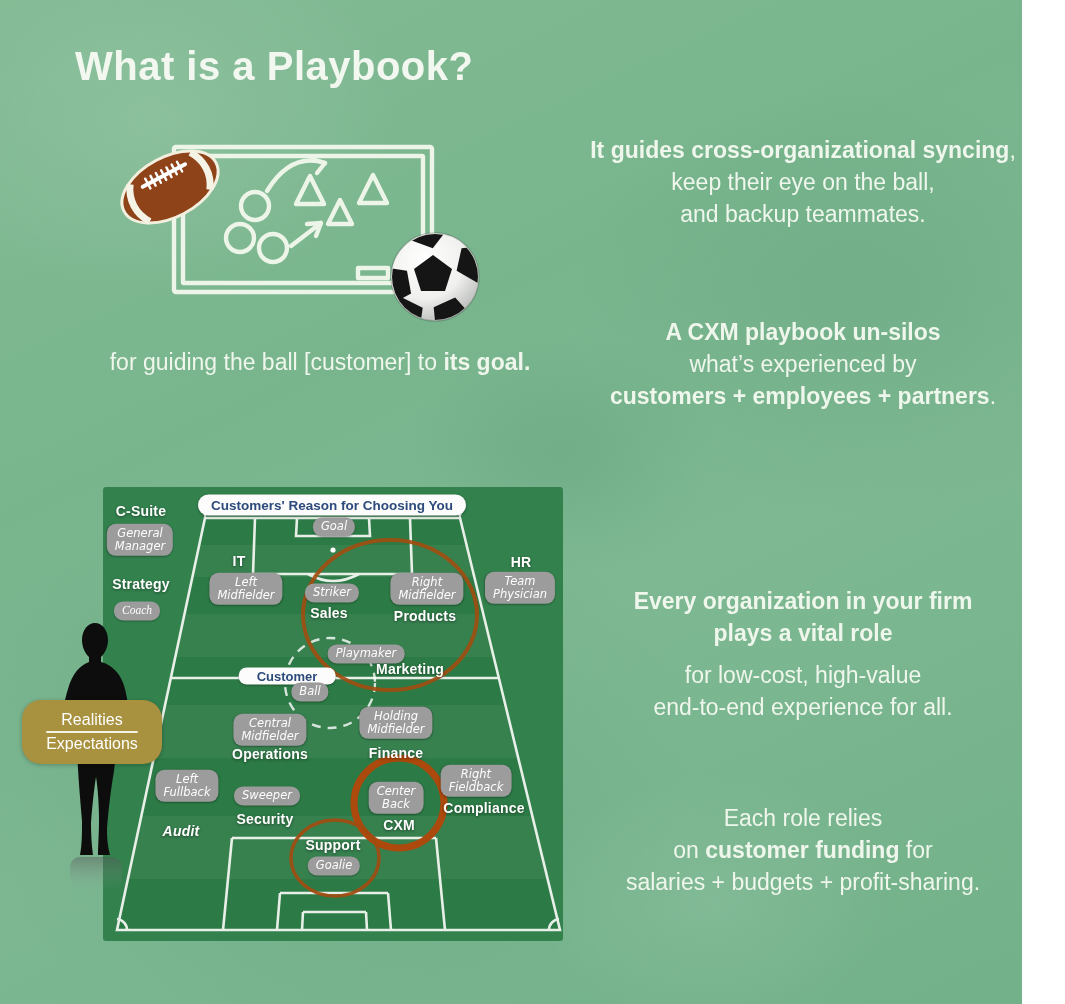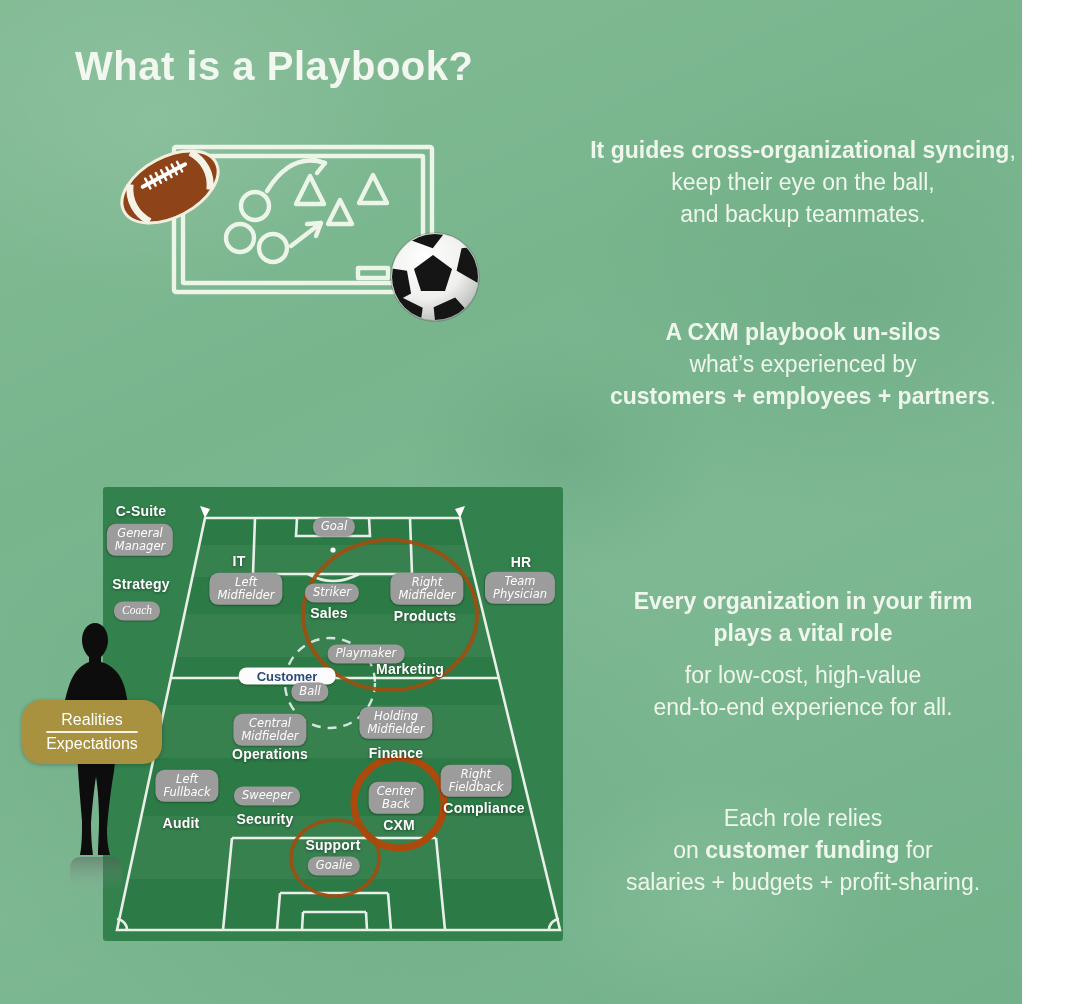--- a/index.html
+++ b/index.html
@@ -116,20 +116,21 @@
         <div><span class="b">It guides  cross-organizational syncing</span><span>,</span></div>
         <div><span>keep their eye on the ball,</span></div>
         <div><span>and backup teammates.</span></div>
       </div>
       <div class="text-block" style="left: 803px; top: 316px;">
         <div><span class="b">A CXM playbook un-silos</span></div>
         <div><span>what’s experienced by</span></div>
         <div><span class="b">customers + employees + partners</span><span>.</span></div>
       </div>
       <div class="text-block" style="left: 320px; top: 346px;">
+        <div><span>for guiding the ball [customer] to </span><span class="b">its goal</span><span class="b">.</span></div>
       </div>
       <div class="text-block" style="left: 803px; top: 585px;">
         <div><span class="b">Every organization in your firm</span></div>
         <div><span class="b">plays a vital role</span></div>
         <div style="margin-top: 10px;"><span>for low-cost, high-value</span></div>
         <div><span>end-to-end experience for all.</span></div>
       </div>
       <div class="text-block" style="left: 803px; top: 802px;">
         <div><span>Each role relies</span></div>
         <div><span>on </span><span class="b">customer funding</span><span> for</span></div>
@@ -167,20 +168,21 @@
         <circle cx="230" cy="63" r="2.6"></circle>
         <circle cx="227" cy="192" r="4.2"></circle>
         <path d="M102,31 L97,19 L107,22 Z"></path>
         <path d="M357,31 L362,19 L352,22 Z"></path>
       </g>
       <circle cx="227" cy="196" r="45" fill="none" stroke="rgba(255,255,255,.8)" stroke-width="2.4" stroke-dasharray="9 7"></circle>
       <ellipse cx="287" cy="128" rx="87" ry="75" fill="none" stroke="#a24c10" stroke-width="4" opacity=".9"></ellipse>
       <circle cx="296" cy="316" r="45" fill="none" stroke="#ac490c" stroke-width="7"></circle>
       <ellipse cx="232" cy="371" rx="44" ry="38" fill="none" stroke="#a24c10" stroke-width="3.4" opacity=".92"></ellipse>
     </svg>
+    <div class="banner-pill">Customers' Reason for Choosing You</div>
     <div class="customer-pill">Customer</div>
     <div id="field-labels">
         <div class="tag" style="left: 37px; top: 53px;">General
 Manager</div>
         <div class="tag" style="left: 34px; top: 124px; font-family: Liberation Serif, serif;">Coach</div>
         <div class="tag" style="left: 231px; top: 40px;">Goal</div>
         <div class="tag" style="left: 143px; top: 102px;">Left
 Midfielder</div>
         <div class="tag" style="left: 229px; top: 106px;">Striker</div>
         <div class="tag" style="left: 324px; top: 102px;">Right
@@ -203,21 +205,21 @@
         <div class="tag" style="left: 231px; top: 379px;">Goalie</div>
         <div class="org" style="left: 38px; top: 24px;">C-Suite</div>
         <div class="org" style="left: 38px; top: 97px;">Strategy</div>
         <div class="org" style="left: 136px; top: 74px;">IT</div>
         <div class="org" style="left: 226px; top: 126px;">Sales</div>
         <div class="org" style="left: 322px; top: 129px;">Products</div>
         <div class="org" style="left: 418px; top: 75px;">HR</div>
         <div class="org" style="left: 307px; top: 182px;">Marketing</div>
         <div class="org" style="left: 167px; top: 267px; text-align: right;">Operations</div>
         <div class="org" style="left: 293px; top: 266px;">Finance</div>
-        <div class="org" style="left: 78px; top: 336px;">Audit</div>
+        <div class="org" style="left: 78px; top: 344px; font-style: italic;">Audit</div>
         <div class="org" style="left: 162px; top: 332px;">Security</div>
         <div class="org" style="left: 296px; top: 338px;">CXM</div>
         <div class="org" style="left: 381px; top: 321px;">Compliance</div>
         <div class="org" style="left: 230px; top: 358px;">Support</div>
       </div>
   </div>
 
   <svg class="silhouette" width="100" height="280" viewBox="0 0 100 280">
     <defs>
       <linearGradient id="refl" x1="0" y1="0" x2="0" y2="1">

